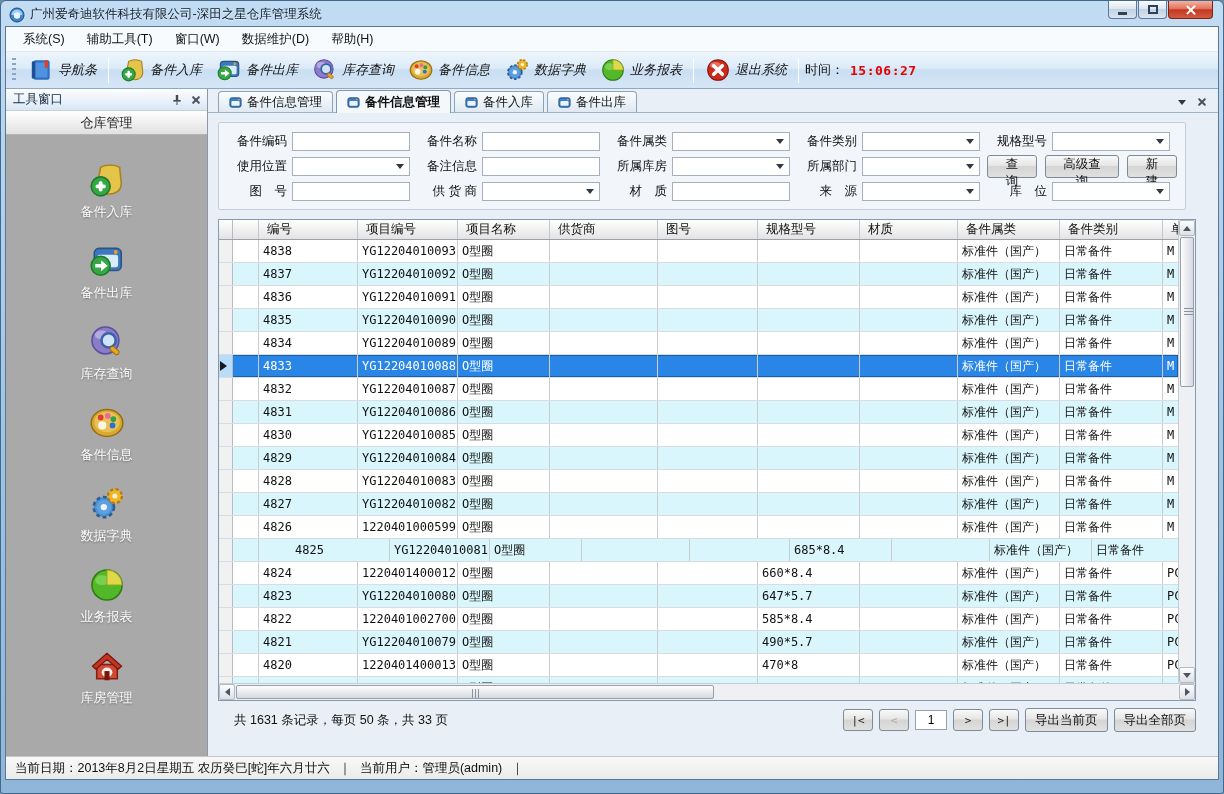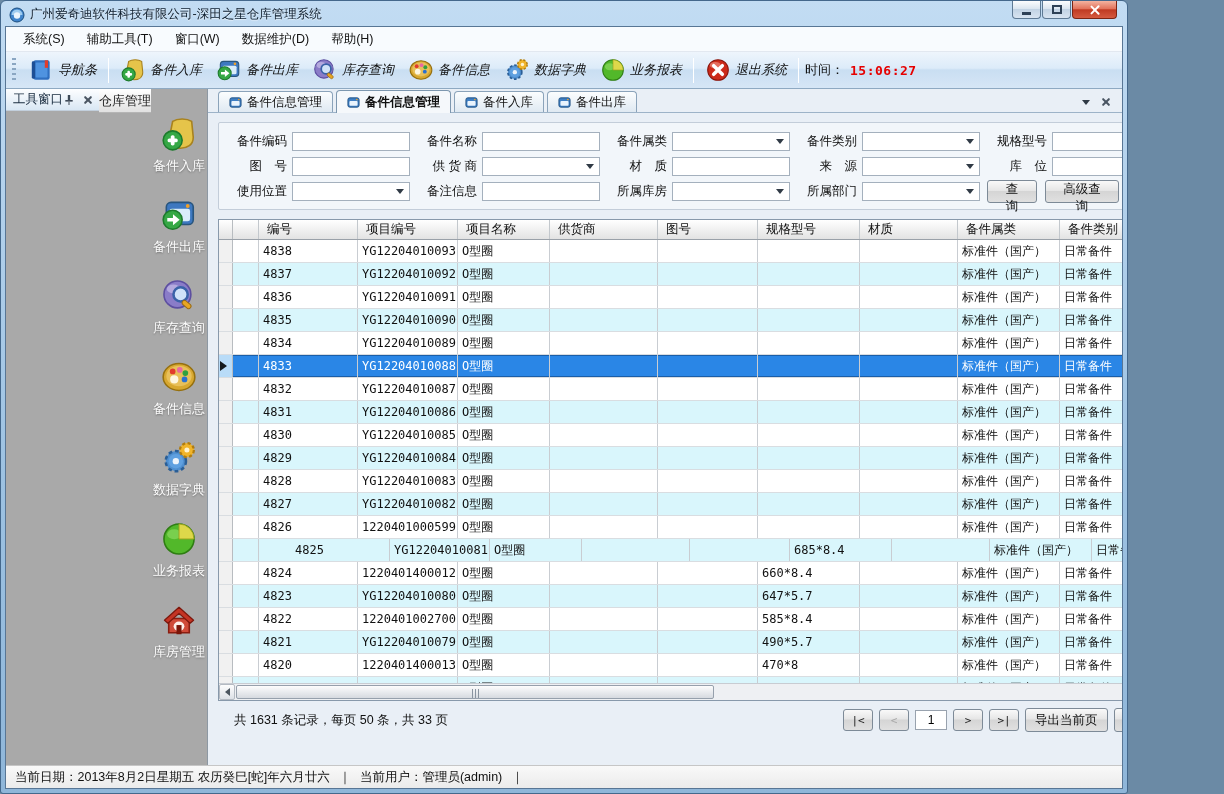--- a/index.html
+++ b/index.html
@@ -4,22 +4,22 @@
 <style>
   html,body{margin:0;padding:0;background:#6b8aa5;}
   body{font-family:"Liberation Sans","DejaVu Sans",sans-serif;font-size:12.5px;color:#111;}
   *{box-sizing:border-box;}
   .icon svg{width:100%;height:100%;display:block;}
   .icon{display:inline-block;flex:none;}
   .i16{width:16px;height:16px;} .i26{width:26px;height:26px;} .i38{width:38px;height:38px;}
   .i13{width:13px;height:13px;} .i12{width:12px;height:12px;}
 
   
-  .window{width:1128px;height:794px;background:linear-gradient(#c2dcf3,#9dc2e2 60%,#8fb6d9);
-    border:1px solid #44688c;border-radius:6px 6px 3px 3px;padding:0 4px 4px 4px;position:relative;}
+  .window{width:1224px;height:794px;background:linear-gradient(#c2dcf3,#9dc2e2 60%,#8fb6d9);
+    border:1px solid #44688c;border-radius:6px 6px 3px 3px;padding:0 4px 13px 4px;position:relative;}
   .titlebar{height:25px;display:flex;align-items:center;gap:5px;padding:2px 6px 0 4px;}
   .title-text{color:#0c1c2c;text-shadow:0 1px 1px rgba(255,255,255,.7);}
   .winbtns{position:absolute;top:0;right:10px;display:flex;}
   .winbtn{height:18px;display:flex;align-items:center;justify-content:center;border:1px solid #5e7document;border:1px solid #5e7a94;border-top:none;border-radius:0 0 4px 4px;margin-left:1px;}
   .winbtn.min,.winbtn.max{width:29px;background:linear-gradient(#fcfdfe,#dbe6f0 45%,#c2d3e4 50%,#d8e4f1);}
   .winbtn.close{width:45px;background:linear-gradient(#f4b3a0,#e2735c 45%,#c03a22 52%,#d55a40);border-color:#7c2413;}
   .glyph-min{width:9px;height:3px;background:#2e4156;margin-top:7px;}
   .glyph-max{width:10px;height:9px;border:2px solid #2e4156;}
   .glyph-x{position:relative;width:10px;height:10px;}
   .glyph-x::before,.glyph-x::after{content:"";position:absolute;left:4px;top:-1px;width:2.4px;height:12px;background:#fff;border-radius:1px;}
@@ -40,21 +40,21 @@
   .tbbtns{display:flex;align-items:center;font-style:italic;}
   .tool-btn{display:flex;align-items:center;gap:4px;padding:3px 7px;font-size:13px;border-radius:3px;cursor:default;}
   .tb-sep{width:1px;height:25px;background:#9cb2c9;border-right:1px solid #ffffff;margin:0 4px;}
   .tb-time{display:flex;align-items:center;gap:6px;font-size:13px;margin-left:2px;}
   .time-val{color:var(--time-red,#e60000);font-weight:bold;font-family:"DejaVu Sans Mono","Liberation Mono",monospace;letter-spacing:.5px;}
 
   
   .main{flex:1;display:flex;min-height:0;}
 
   
-  .sidebar{width:202px;flex:none;display:flex;background:#a9a9a9;border-right:1px solid #8d98a3;}
+  .sidebar{width:202px;flex:none;display:flex;flex-direction:column;background:#a9a9a9;border-right:1px solid #8d98a3;}
   .side-header{height:22px;flex:none;background:linear-gradient(#fdfeff,#d9e7f4);border-bottom:1px solid #c2cfdc;
     display:flex;align-items:center;padding:0 7px;color:#16293d;}
   .side-tools{margin-left:auto;display:flex;align-items:center;gap:9px;}
   .side-caption{height:24px;flex:none;background:linear-gradient(#ffffff,#e1e1e1);border-bottom:1px solid #b5b5b5;
     display:flex;align-items:center;justify-content:center;font-size:13px;color:#1c1c1c;}
   .side-items{flex:1;padding-top:26px;display:flex;flex-direction:column;align-items:center;overflow:hidden;}
   .side-item{display:flex;flex-direction:column;align-items:center;margin-bottom:21px;cursor:default;}
   .side-label{margin-top:4px;color:#fdfdfd;font-size:13px;text-shadow:0 1px 2px rgba(0,0,0,.35);}
 
   
@@ -455,20 +455,52 @@
                 <div class="form-group">
                   <div class="form-label">规格型号</div>
                   <div class="form-select">
                     <span class="sel-text"></span>
                     <span class="tri tri-down"></span>
                   </div>
                 </div>
               </div>
               <div class="form-row">
                 <div class="form-group">
+                  <div class="form-label">使用位置</div>
+                  <div class="form-select">
+                    <span class="sel-text"></span>
+                    <span class="tri tri-down"></span>
+                  </div>
+                </div>
+                <div class="form-group">
+                  <div class="form-label">备注信息</div>
+                  <input class="form-input" style="">
+                </div>
+                <div class="form-group">
+                  <div class="form-label">所属库房</div>
+                  <div class="form-select">
+                    <span class="sel-text"></span>
+                    <span class="tri tri-down"></span>
+                  </div>
+                </div>
+                <div class="form-group">
+                  <div class="form-label">所属部门</div>
+                  <div class="form-select">
+                    <span class="sel-text"></span>
+                    <span class="tri tri-down"></span>
+                  </div>
+                </div>
+                <div class="form-btns">
+                  <button class="btn">查询</button>
+                  <button class="btn">高级查询</button>
+                  <button class="btn">新建</button>
+                </div>
+              </div>
+              <div class="form-row">
+                <div class="form-group">
                   <div class="form-label">图　号</div>
                   <input class="form-input" style="">
                 </div>
                 <div class="form-group">
                   <div class="form-label">供 货 商</div>
                   <div class="form-select">
                     <span class="sel-text"></span>
                     <span class="tri tri-down"></span>
                   </div>
                 </div>
@@ -482,52 +514,20 @@
                     <span class="sel-text"></span>
                     <span class="tri tri-down"></span>
                   </div>
                 </div>
                 <div class="form-group">
                   <div class="form-label">库　位</div>
                   <div class="form-select">
                     <span class="sel-text"></span>
                     <span class="tri tri-down"></span>
                   </div>
-                </div>
-              </div>
-              <div class="form-row">
-                <div class="form-group">
-                  <div class="form-label">使用位置</div>
-                  <div class="form-select">
-                    <span class="sel-text"></span>
-                    <span class="tri tri-down"></span>
-                  </div>
-                </div>
-                <div class="form-group">
-                  <div class="form-label">备注信息</div>
-                  <input class="form-input" style="">
-                </div>
-                <div class="form-group">
-                  <div class="form-label">所属库房</div>
-                  <div class="form-select">
-                    <span class="sel-text"></span>
-                    <span class="tri tri-down"></span>
-                  </div>
-                </div>
-                <div class="form-group">
-                  <div class="form-label">所属部门</div>
-                  <div class="form-select">
-                    <span class="sel-text"></span>
-                    <span class="tri tri-down"></span>
-                  </div>
-                </div>
-                <div class="form-btns">
-                  <button class="btn">查询</button>
-                  <button class="btn">高级查询</button>
-                  <button class="btn">新建</button>
                 </div>
               </div>
             </div>
 
           <div class="grid">
             <div class="grid-top">
               <div class="grid-cols" id="gridcols">
                   <div class="grid-header">
                     <div class="gh sel-col"></div>
                     <div class="gh blank-col"></div>

